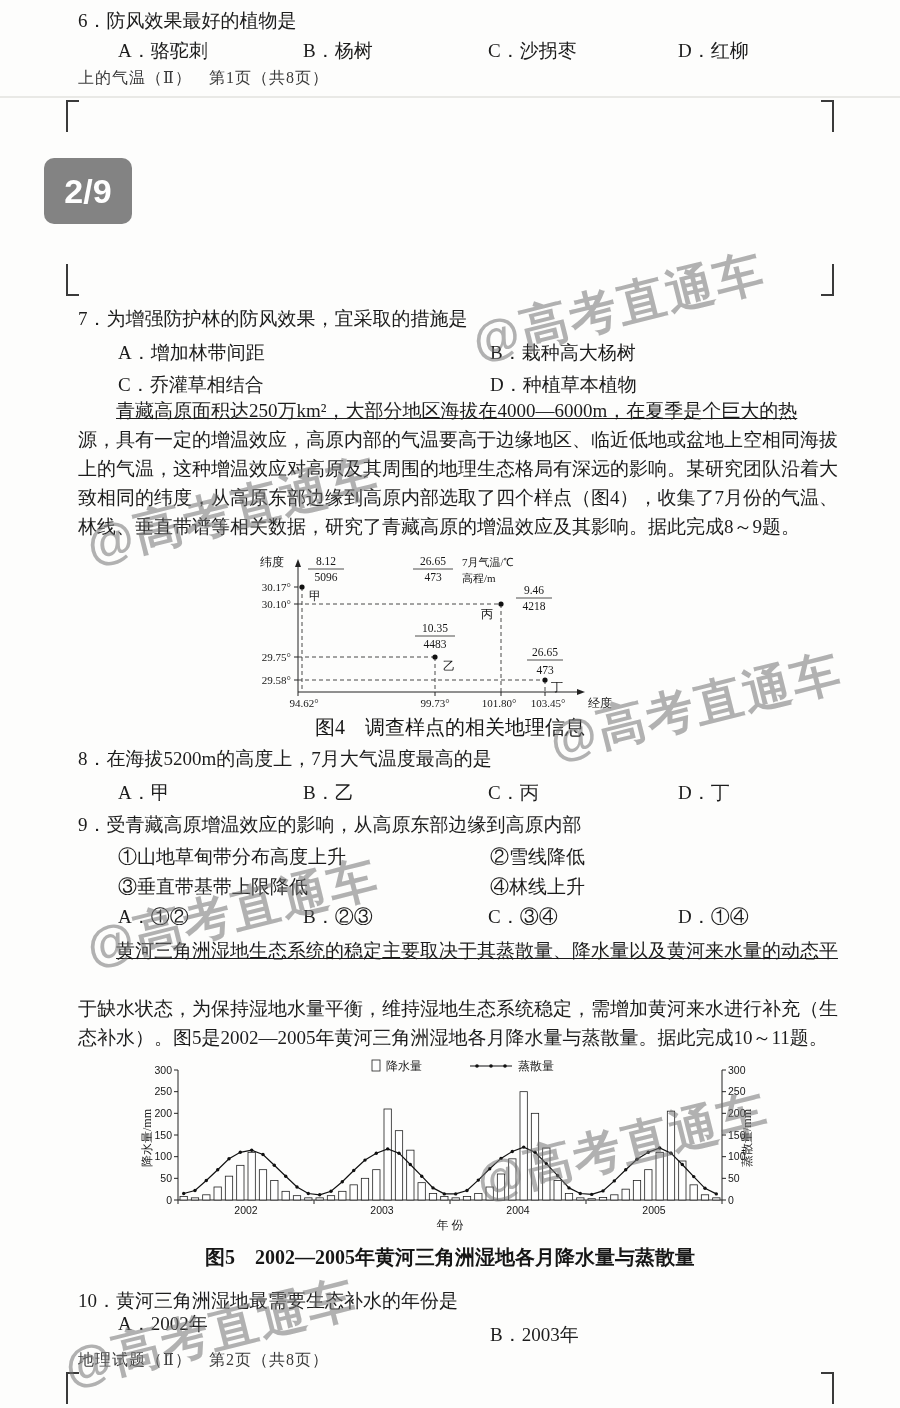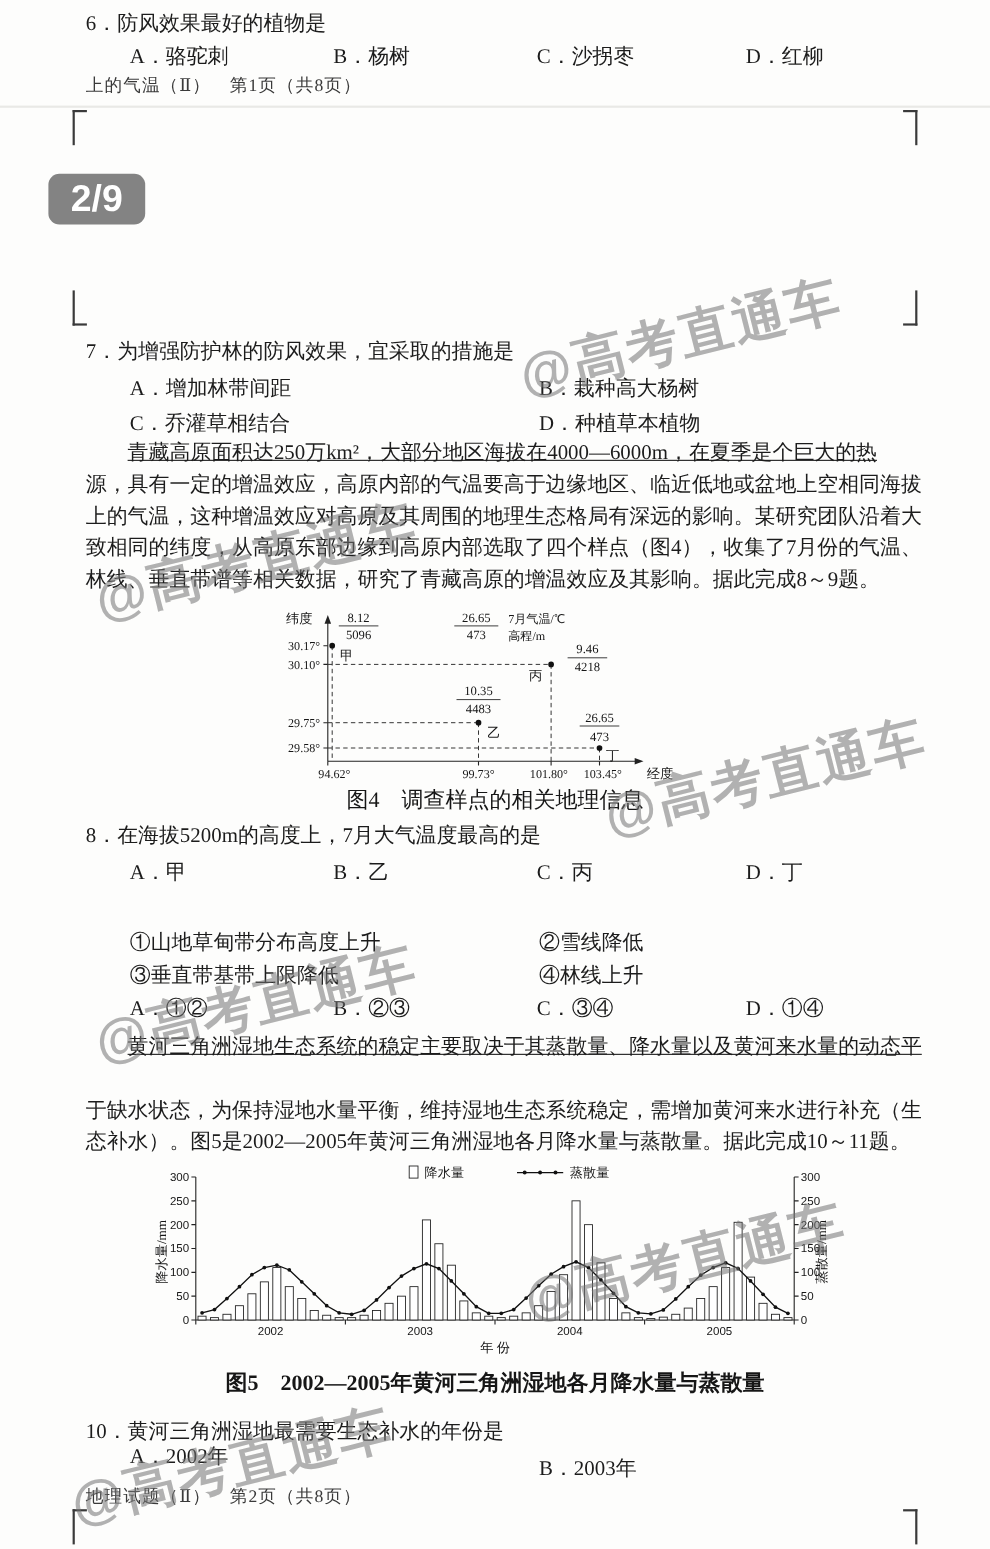--- a/index.html
+++ b/index.html
@@ -5,21 +5,21 @@
   * { margin:0; padding:0; box-sizing:border-box; }
   html,body { background:#fdfdfc; }
   body { font-family:"Liberation Serif","DejaVu Serif",serif; }
   #page { position:relative; width:900px; height:1408px; background:#fdfdfc; overflow:hidden; }
   .abs { position:absolute; white-space:nowrap; color:#1c1c1c; font-size:19px; }
   .indent { padding-left:38px;text-decoration:underline; }
   .footerline { font-size:16px; color:#3a3a3a; letter-spacing:1px; }
   .caption { position:absolute; left:0; width:900px; text-align:center; font-size:20px; color:#161616; }
   .cap-bold { font-weight:bold; font-size:20px; }
   .seam { position:absolute; left:0; top:96px; width:900px; height:2px; background:#e9e9e6; }
-  .badge { position:absolute; left:44px; top:158px; width:88px; height:46px; background:rgba(120,120,120,.92);
+  .badge { position:absolute; left:44px; top:158px; width:88px; height:66px; background:rgba(120,120,120,.92);
            border-radius:10px; color:#fff; font-family:"Liberation Sans",sans-serif; font-size:34px; font-weight:bold;
            display:flex; align-items:center; justify-content:center; z-index:6;text-align:right; }
   .wm { position:absolute; font-family:"Liberation Sans",sans-serif; font-weight:700; font-size:48px;
         letter-spacing:2px; color:rgba(115,115,115,.55); transform:rotate(-14deg); transform-origin:left top;
         white-space:nowrap; z-index:3; }
   .crop { position:absolute; width:13px; height:32px; }
   .crop.tl { border-left:2px solid #3a3a3a; border-top:2px solid #3a3a3a; }
   .crop.tr { border-right:2px solid #3a3a3a; border-top:2px solid #3a3a3a; }
   .crop.bl { border-left:2px solid #3a3a3a; border-bottom:2px solid #3a3a3a; }
   .crop.br { border-right:2px solid #3a3a3a; border-bottom:2px solid #3a3a3a; }
@@ -149,20 +149,21 @@
     </svg>
   </div>
   <div class="caption" style="top:714px">图4　调查样点的相关地理信息</div>
 
   <div class="abs" style="left:78px; top:746px">8．在海拔5200m的高度上，7月大气温度最高的是</div>
   <div class="abs" style="left:118px; top:780px">A．甲</div>
   <div class="abs" style="left:303px; top:780px">B．乙</div>
   <div class="abs" style="left:488px; top:780px">C．丙</div>
   <div class="abs" style="left:678px; top:780px">D．丁</div>
 
+  <div class="abs" style="left:78px; top:812px">9．受青藏高原增温效应的影响，从高原东部边缘到高原内部</div>
   <div class="abs" style="left:118px; top:844px">①山地草甸带分布高度上升</div>
   <div class="abs" style="left:490px; top:844px">②雪线降低</div>
   <div class="abs" style="left:118px; top:874px">③垂直带基带上限降低</div>
   <div class="abs" style="left:490px; top:874px">④林线上升</div>
   <div class="abs" style="left:118px; top:904px">A．①②</div>
   <div class="abs" style="left:303px; top:904px">B．②③</div>
   <div class="abs" style="left:488px; top:904px">C．③④</div>
   <div class="abs" style="left:678px; top:904px">D．①④</div>
 
   <div class="abs indent" style="left:78px; top:938px">黄河三角洲湿地生态系统的稳定主要取决于其蒸散量、降水量以及黄河来水量的动态平</div>

